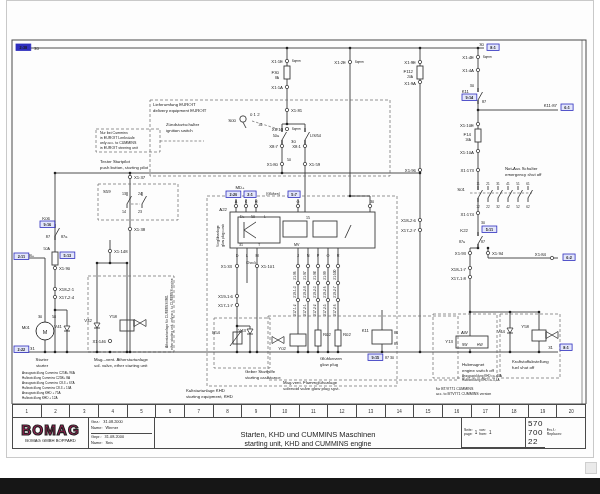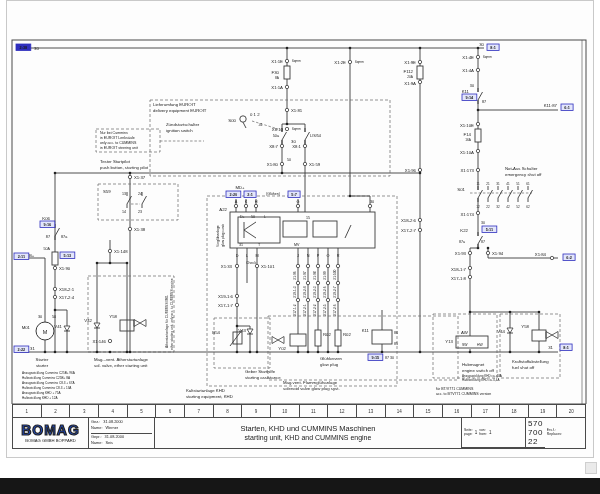--- a/index.html
+++ b/index.html
@@ -16,27 +16,27 @@
   .ruler .cell{flex:1;border-right:1px solid #4a4a4a;font-size:4.5px;color:#333;
                display:flex;align-items:center;justify-content:center;}
   .ruler .cell:last-child{border-right:none;}
 
   
   .tb{position:absolute;left:12px;top:418px;width:574px;height:31px;display:flex;
       border:1px solid #4a4a4a;border-top:none;box-sizing:border-box;background:#fdfdfd;color:#222;}
   .tb>div{border-right:1px solid #4a4a4a;box-sizing:border-box;}
   .tb>div:last-child{border-right:none;}
   .tb-logo{width:76px;display:flex;flex-direction:column;align-items:center;justify-content:center;}
-  .bomag{font-size:14px;font-weight:bold;letter-spacing:1px;color:#1d4ed8;
+  .bomag{font-size:14px;font-weight:bold;letter-spacing:1px;color:#be185d;
          -webkit-text-stroke:1.2px #222;line-height:14px;}
   .bomag-sub{font-size:4.2px;color:#222;margin-top:1px;}
   .tb-sign{width:66px;font-size:3.9px;display:flex;flex-direction:column;justify-content:space-around;padding:1px 2px;box-sizing:border-box;}
   .tb-sign .row{display:flex;gap:3px;line-height:4.6px;}
   .tb-sign .row.sep{border-top:1px solid #4a4a4a;padding-top:1px;}
-  .tb-title{flex:1;display:flex;flex-direction:column;align-items:center;justify-content:center;line-height:9px;}
+  .tb-title{flex:1;display:flex;flex-direction:column;align-items:center;justify-content:flex-end;line-height:9px;}
   .tb-title .de{font-size:7.5px;}
   .tb-title .en{font-size:7px;}
   .tb-meta{width:123px;display:flex;}
   .tb-meta .mrow{flex:1;display:flex;}
   .tb-meta .mrow.top{border-bottom:1px solid #4a4a4a;}
   .tb-meta .mcell{border-right:1px solid #4a4a4a;box-sizing:border-box;display:flex;
                   align-items:center;padding:0 2px;gap:2px;}
   .tb-meta .mcell:last-child{border-right:none;}
   .tb-meta .stack{display:flex;flex-direction:column;font-size:3.4px;line-height:3.8px;color:#222;}
   .tb-meta .val{font-size:4.5px;}

